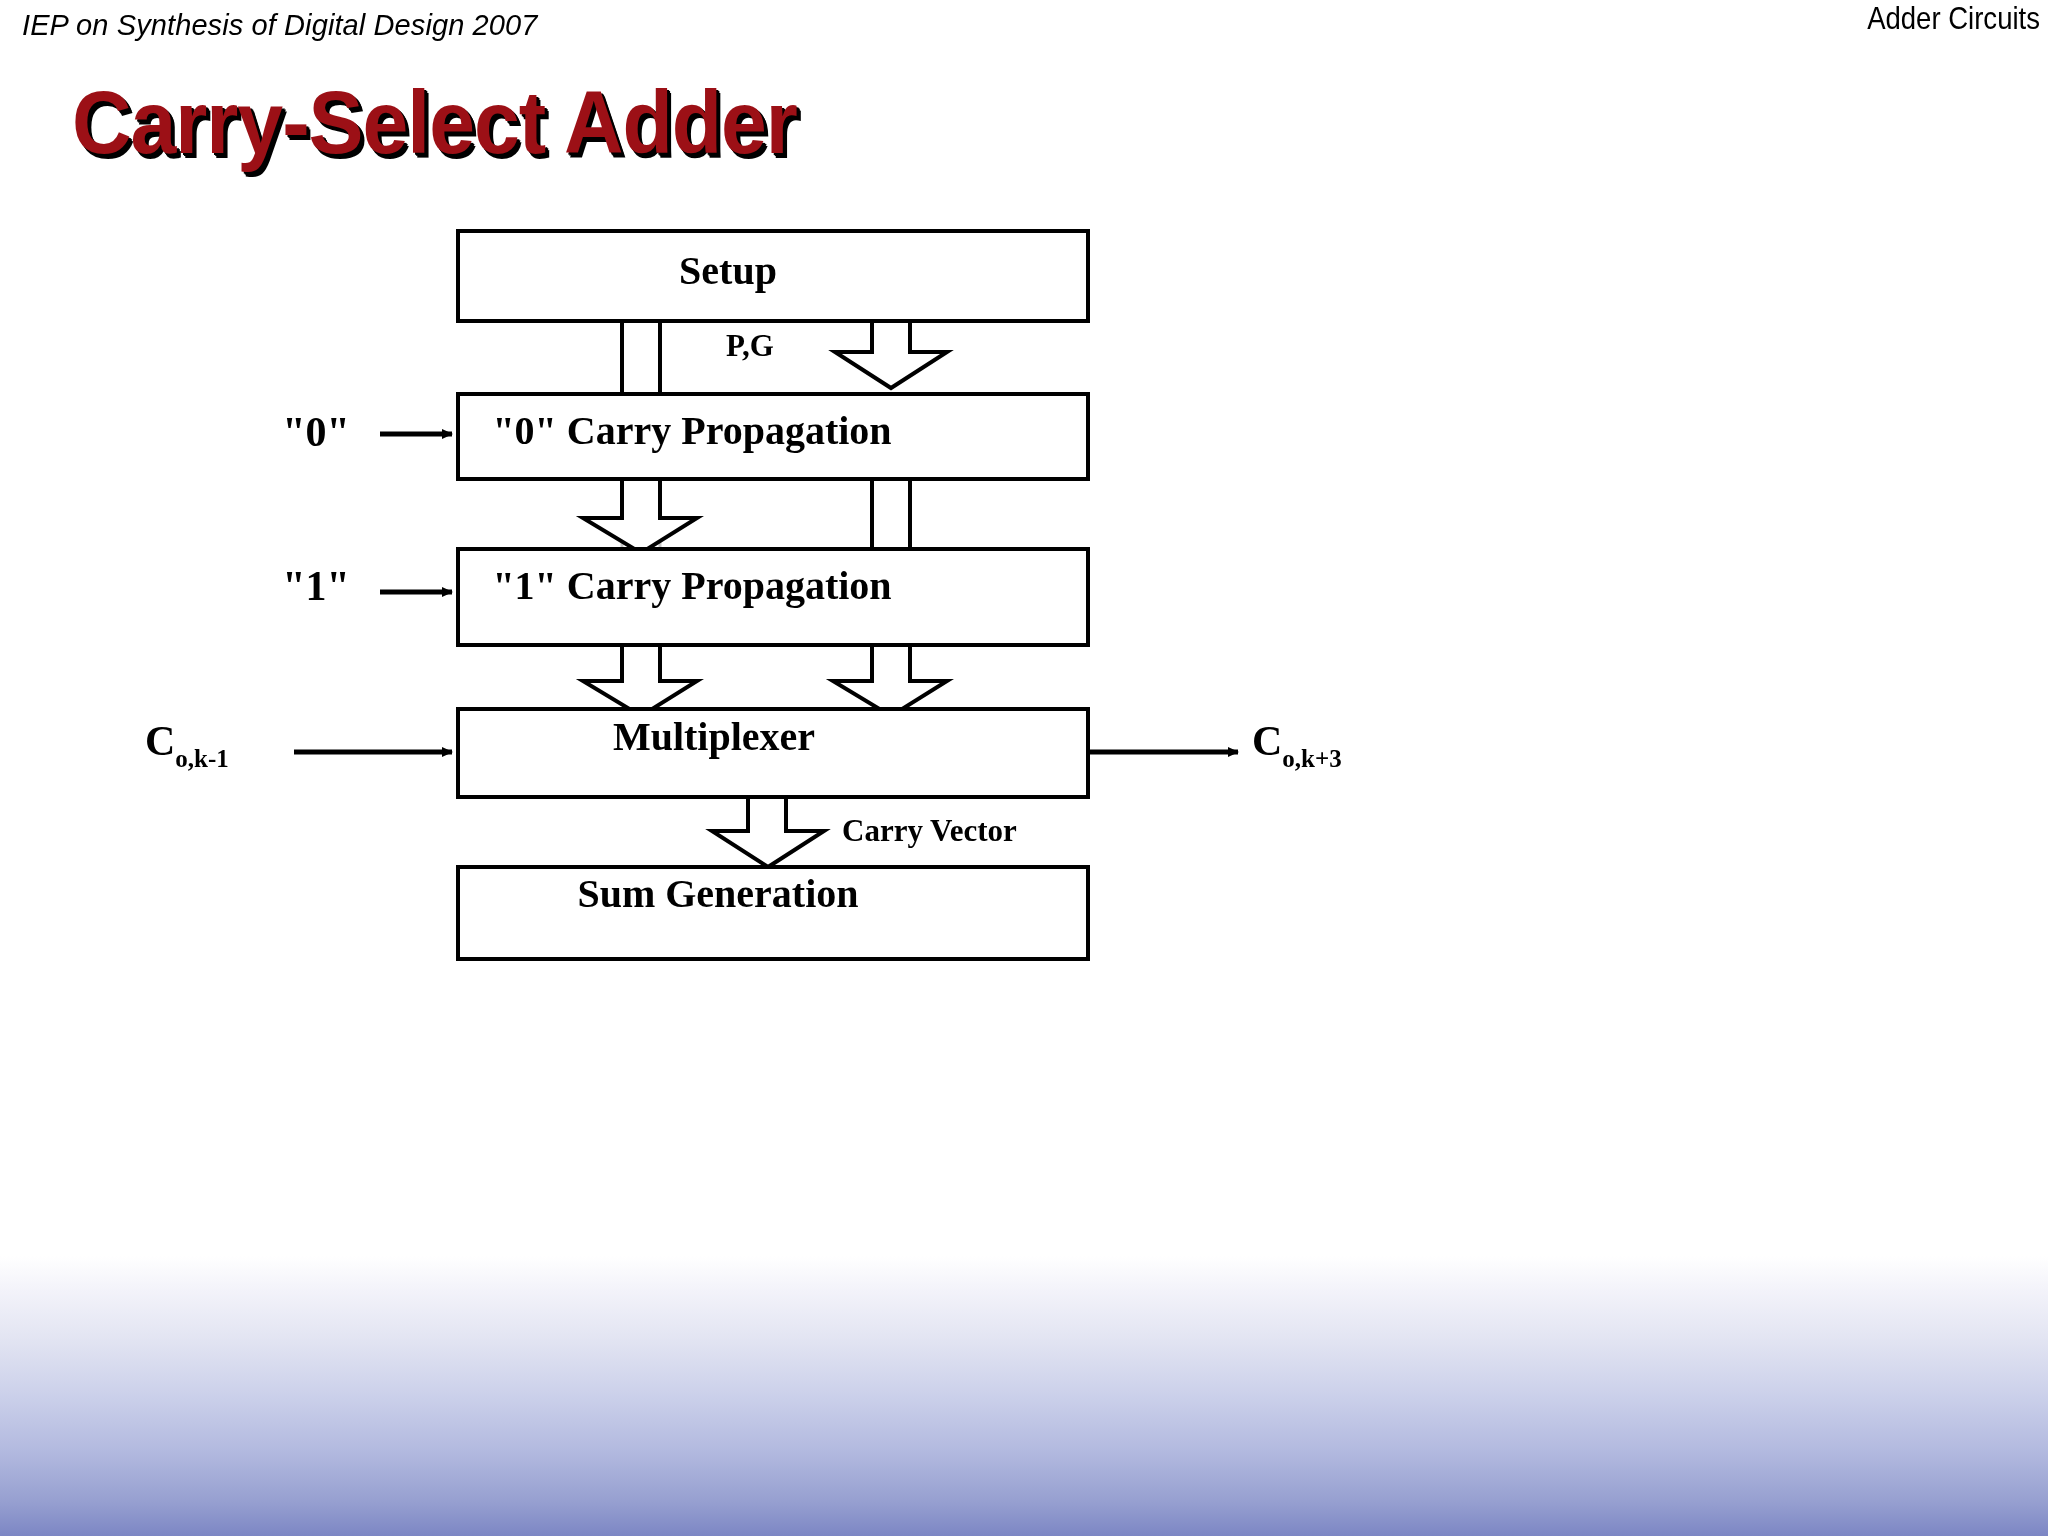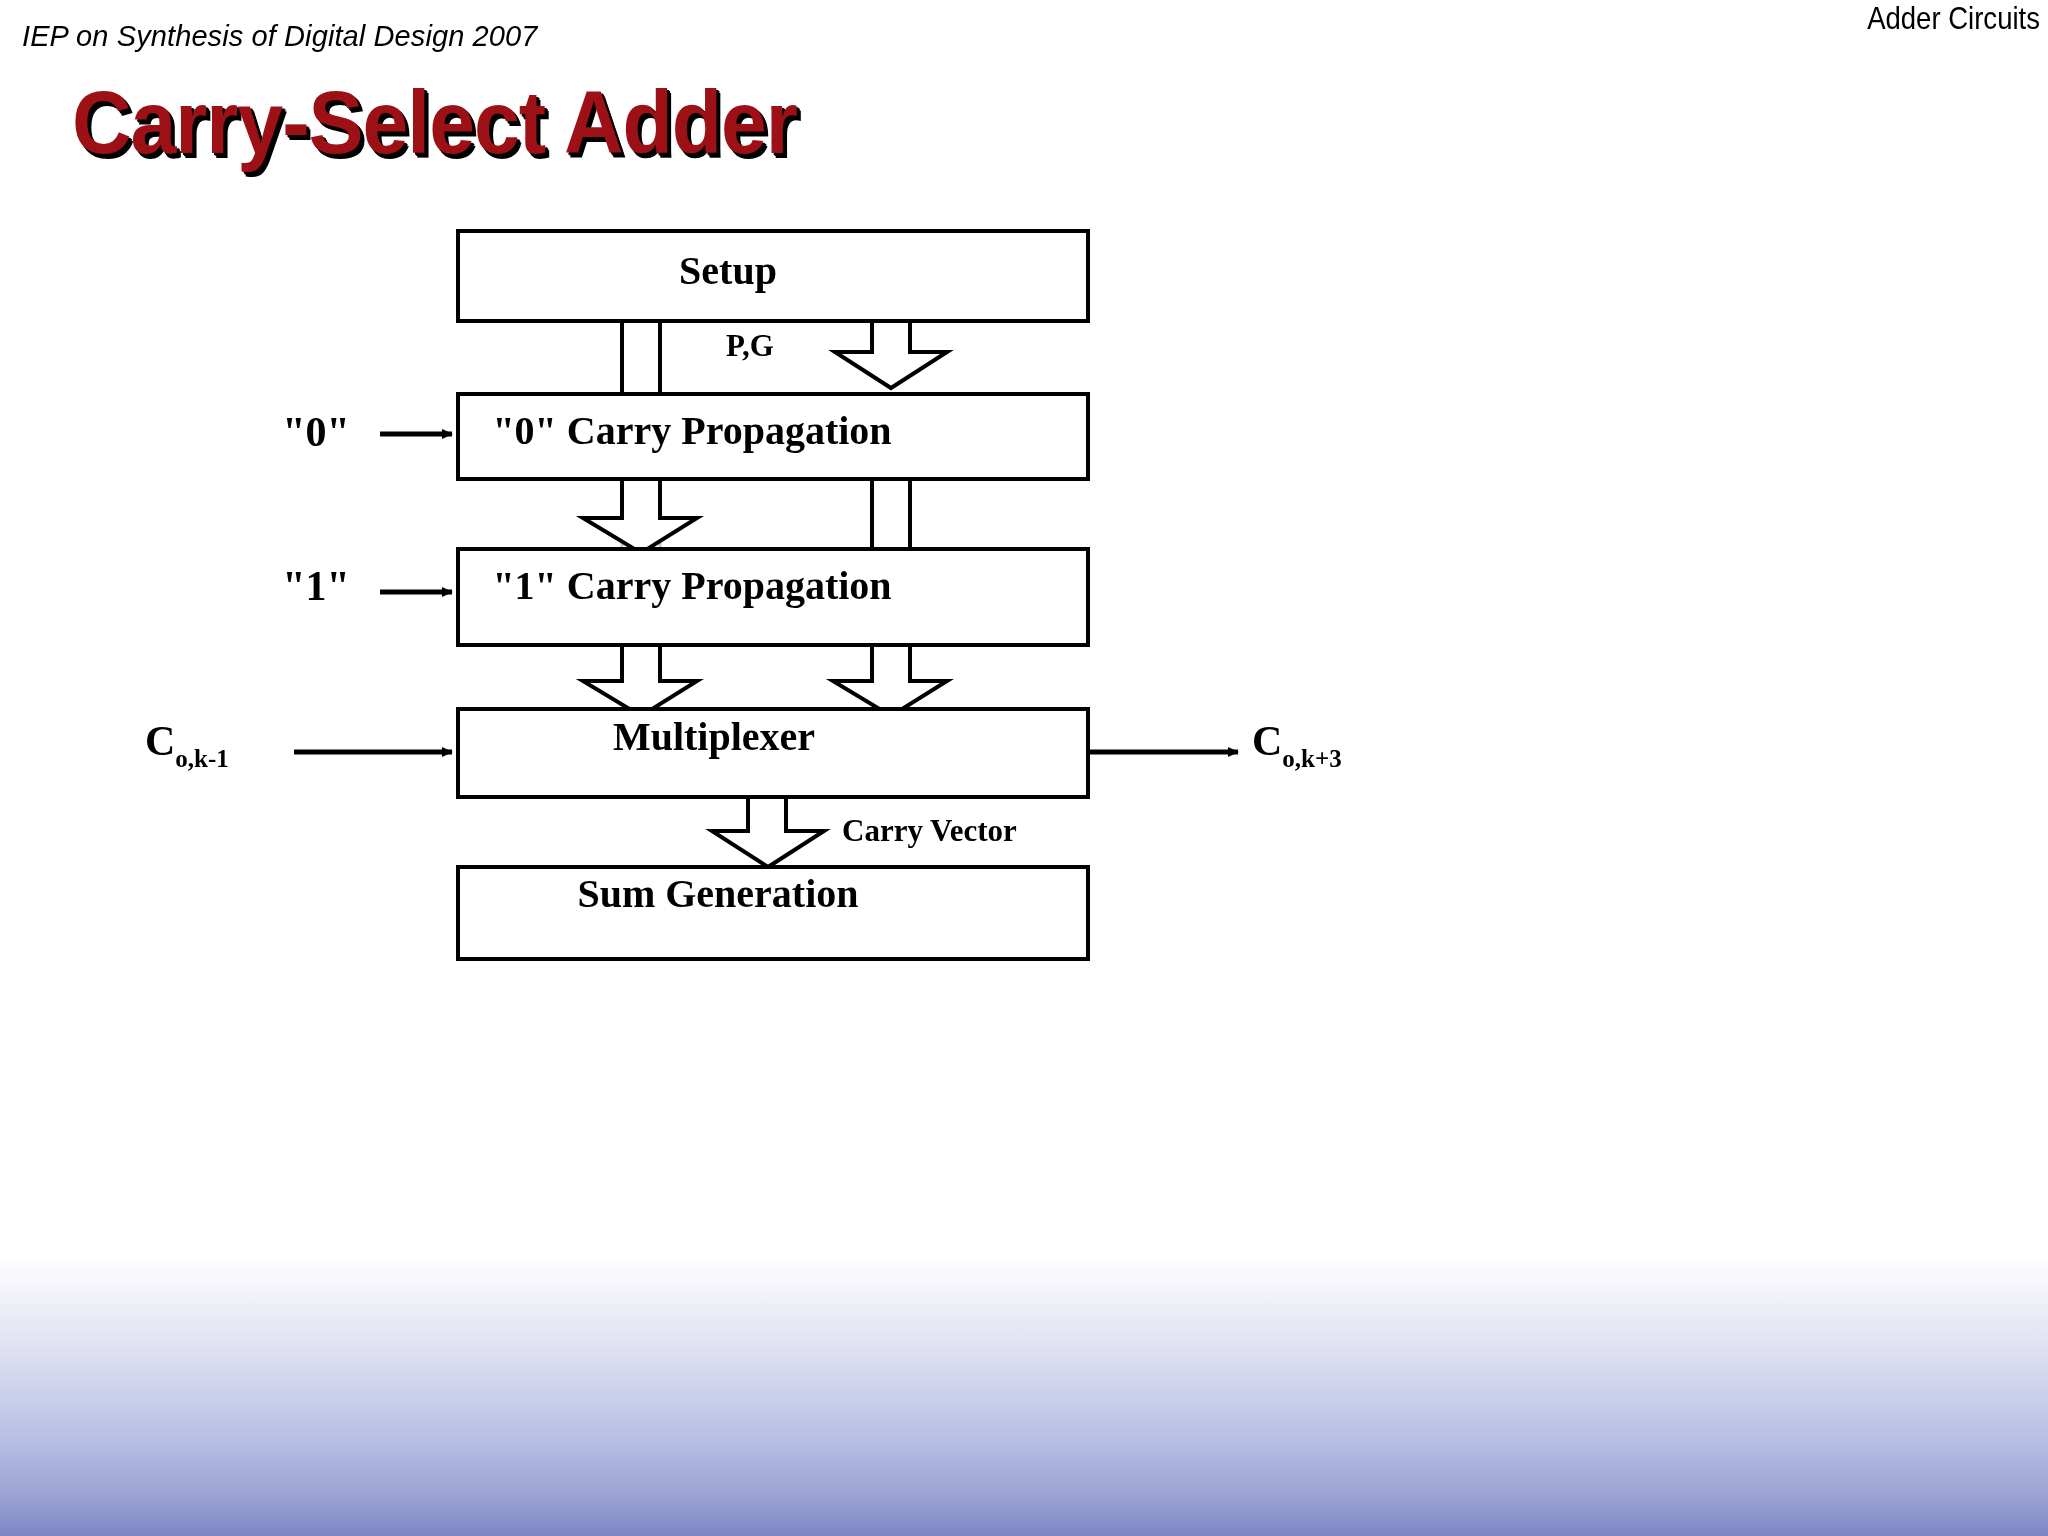--- a/index.html
+++ b/index.html
@@ -28,21 +28,21 @@
         rgba(226,228,242,1) 30%,
         rgba(203,208,234,1) 50%,
         rgba(178,185,223,1) 70%,
         rgba(150,159,208,1) 88%,
         rgba(124,134,196,1) 100%);
   }
   
   #header-left {
     position: absolute;
     left: 22px;
-    top: 20px;
+    top: 9px;
     font-family: "Liberation Sans", sans-serif;
     font-style: italic;
     font-size: 29px;
     font-weight: 400;
     color: #000000;
     letter-spacing: 0.1px;
     white-space: nowrap;
   }
   #header-right {
     position: absolute;

